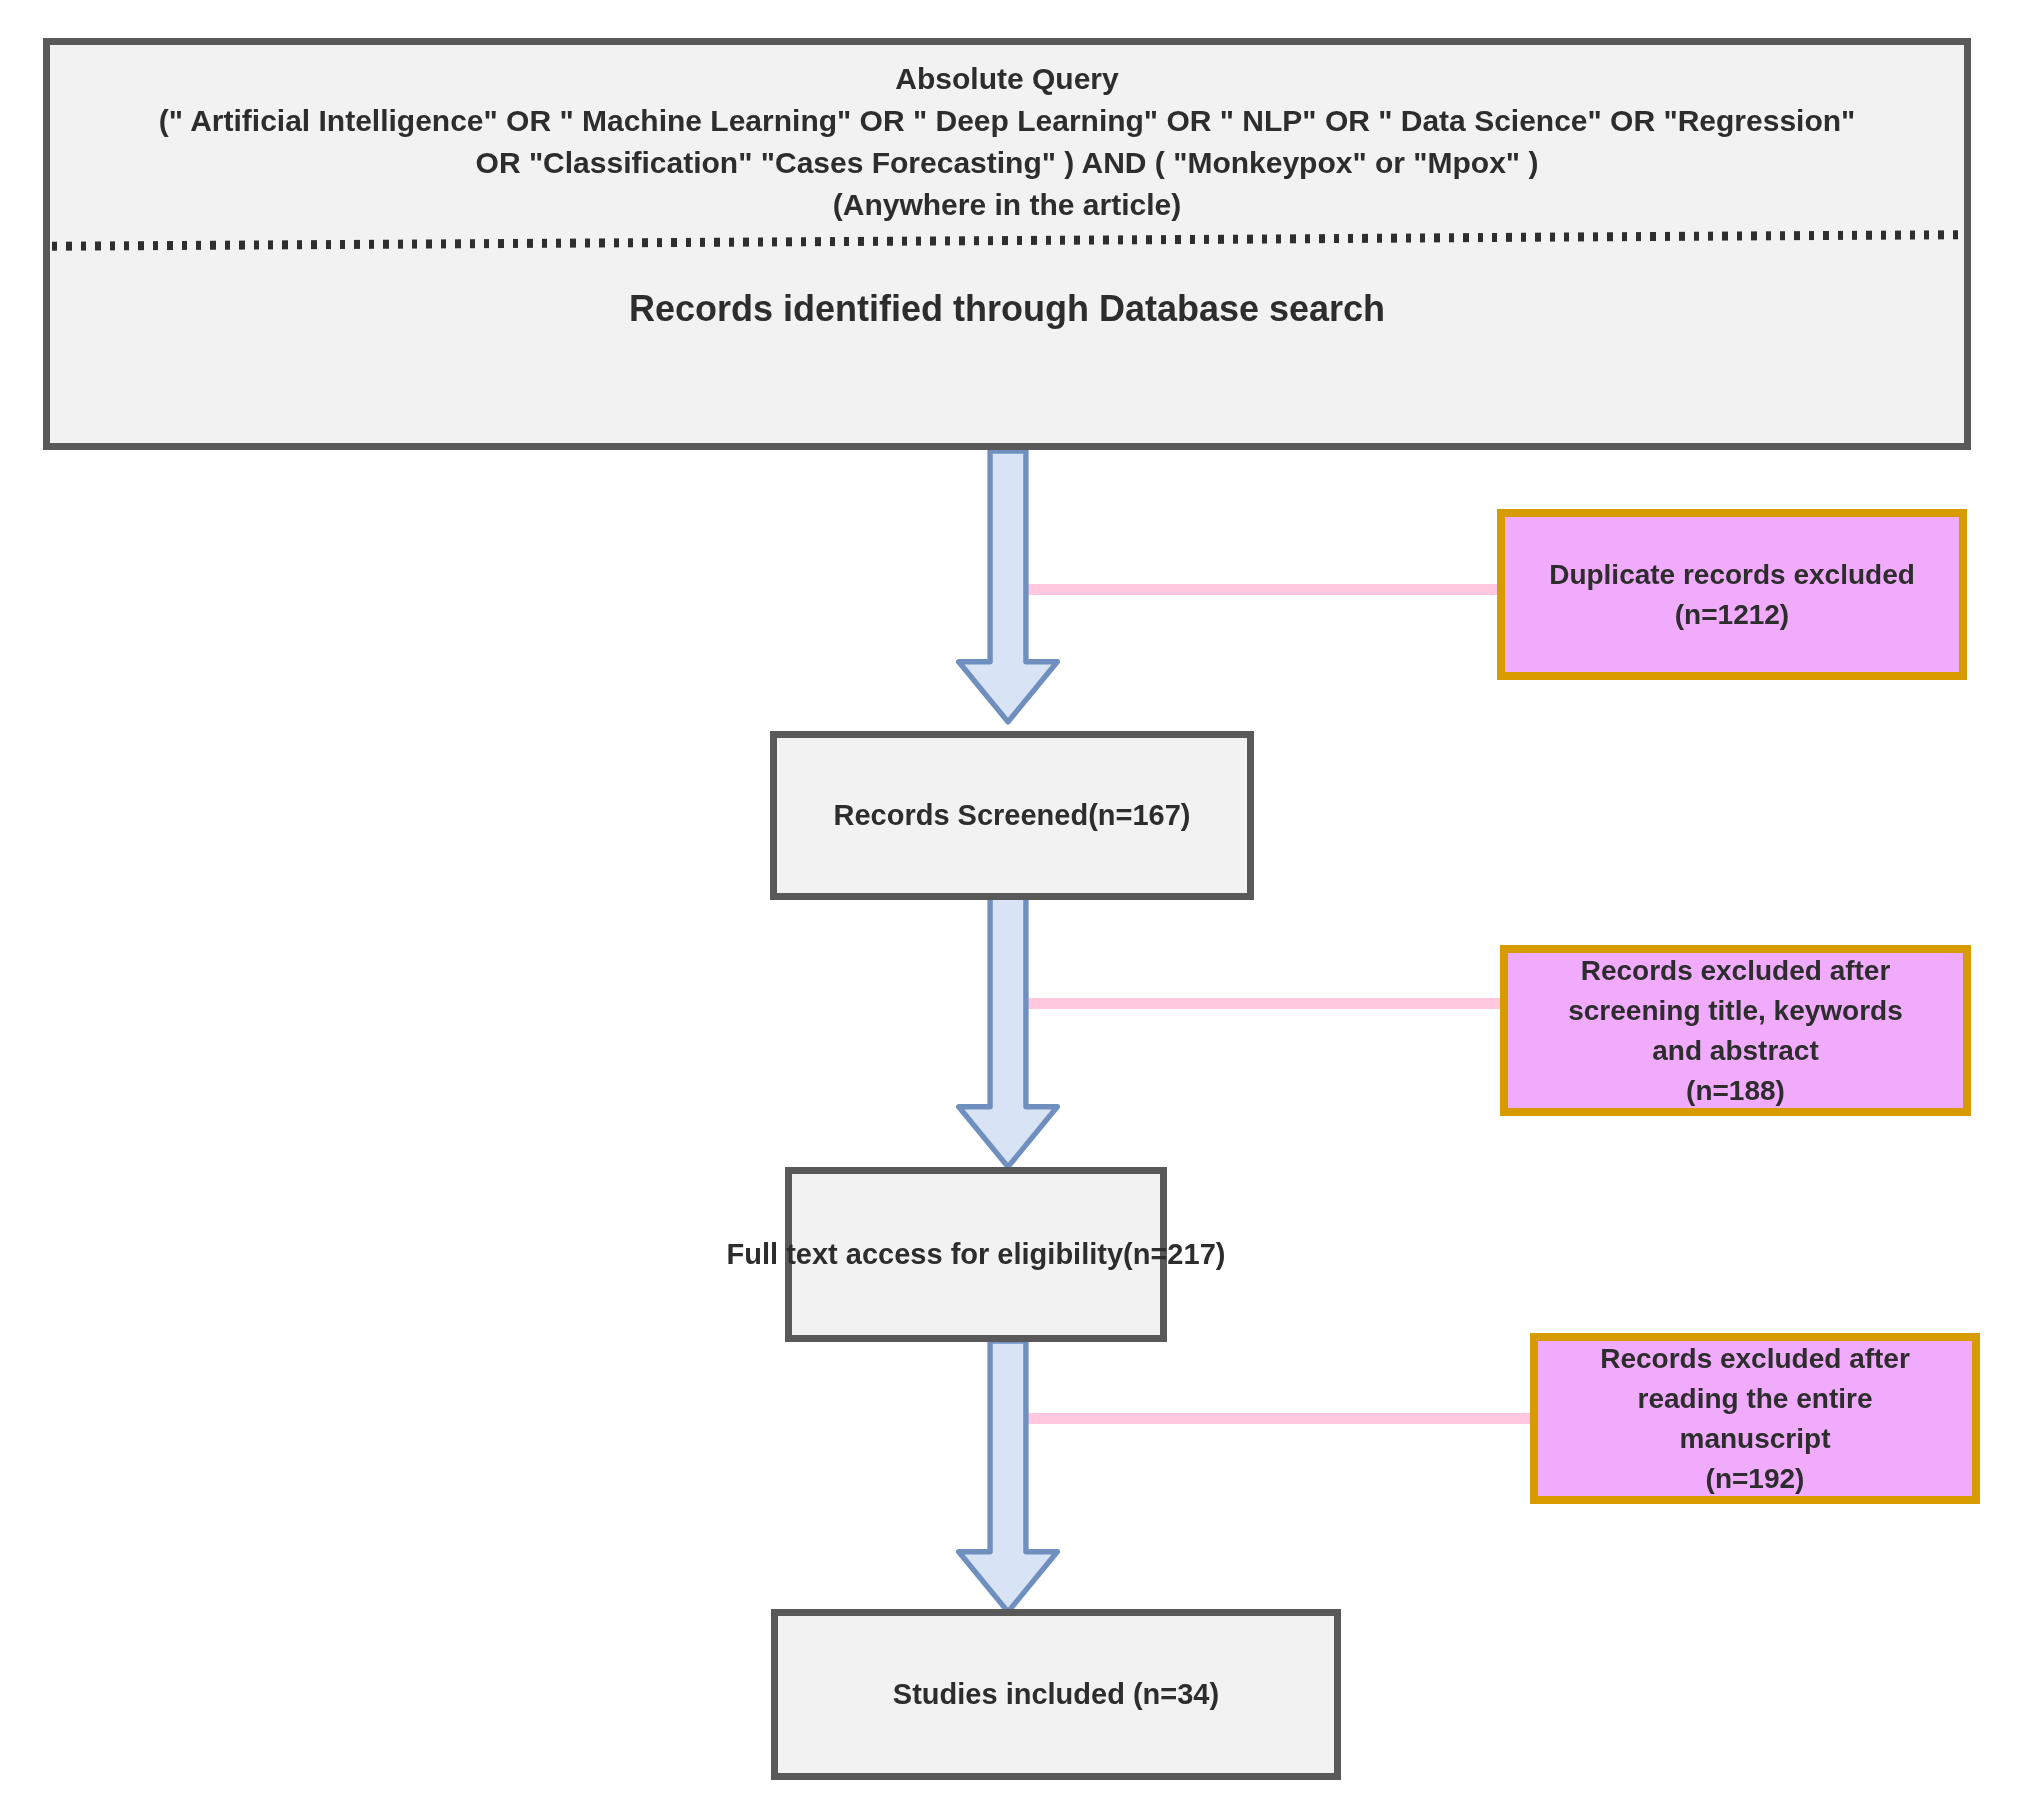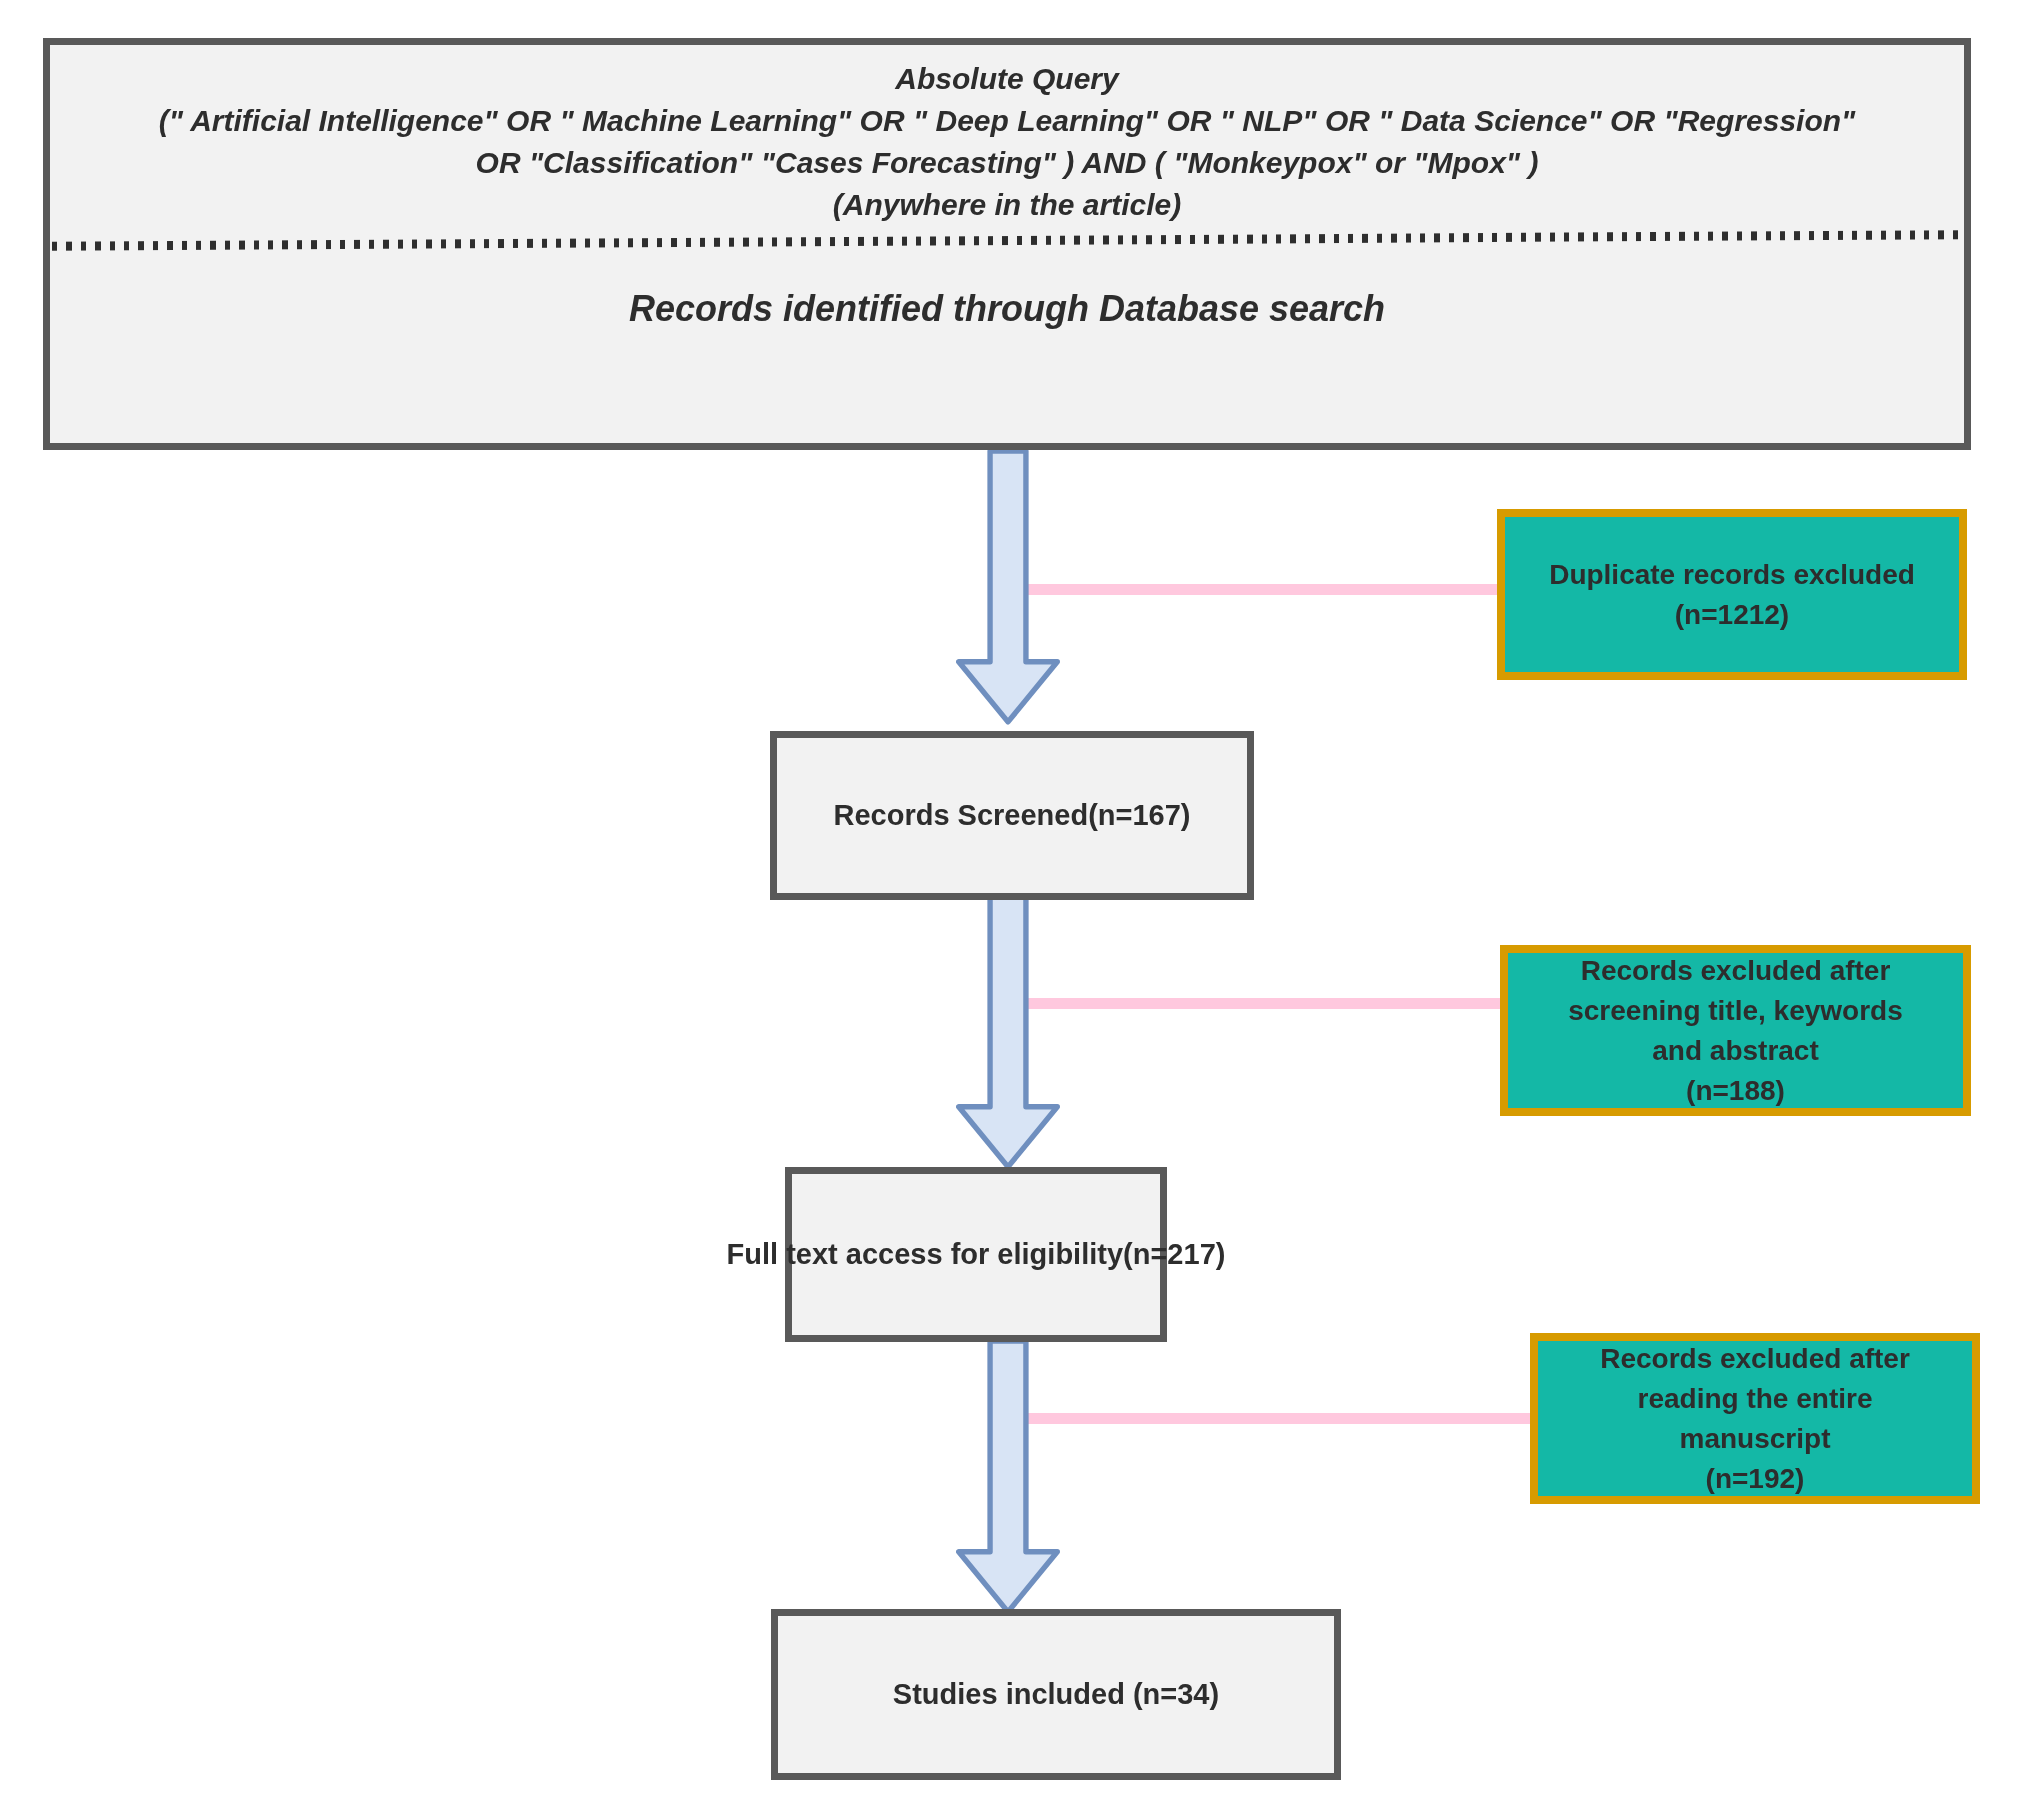--- a/index.html
+++ b/index.html
@@ -24,21 +24,20 @@
   }
   .gray-box .ln{font-size:29px;line-height:45px;white-space:nowrap;}
   
   .top-box{
     position:absolute;
     left:43px;top:38px;width:1928px;height:412px;
     box-sizing:border-box;
     border:7.2px solid #595959;
     background:#f2f2f2;
     z-index:3;
-    font-style:italic;
   }
   .query-block{
     position:absolute;top:12.6px;left:0;right:0;
     text-align:center;font-weight:bold;
     font-size:30px;line-height:42px;
   }
   .dotted-sep{
     position:absolute;top:191px;left:1.8px;right:1.8px;height:9px;
     background:repeating-linear-gradient(90deg,#2e2e2e 0 5.4px,transparent 5.4px 14.4px);
     transform:rotate(-0.35deg);
@@ -46,21 +45,21 @@
   .records-block{
     position:absolute;top:241px;left:0;right:0;
     text-align:center;font-weight:bold;
     font-size:36px;line-height:45px;
   }
   
   .orange-box{
     position:absolute;
     box-sizing:border-box;
     border:8px solid #d79b00;
-    background:#14b8a6;
+    background:#f0abfc;
     display:flex;flex-direction:column;justify-content:center;align-items:center;
     text-align:center;font-weight:bold;
     z-index:3;
   }
   .orange-box .ln{font-size:28px;line-height:40px;white-space:nowrap;}
   
   .arrow{position:absolute;z-index:2;width:104px;height:277px;}
   
   .connector{
     position:absolute;height:10.8px;background:#ffc8de;z-index:1;

